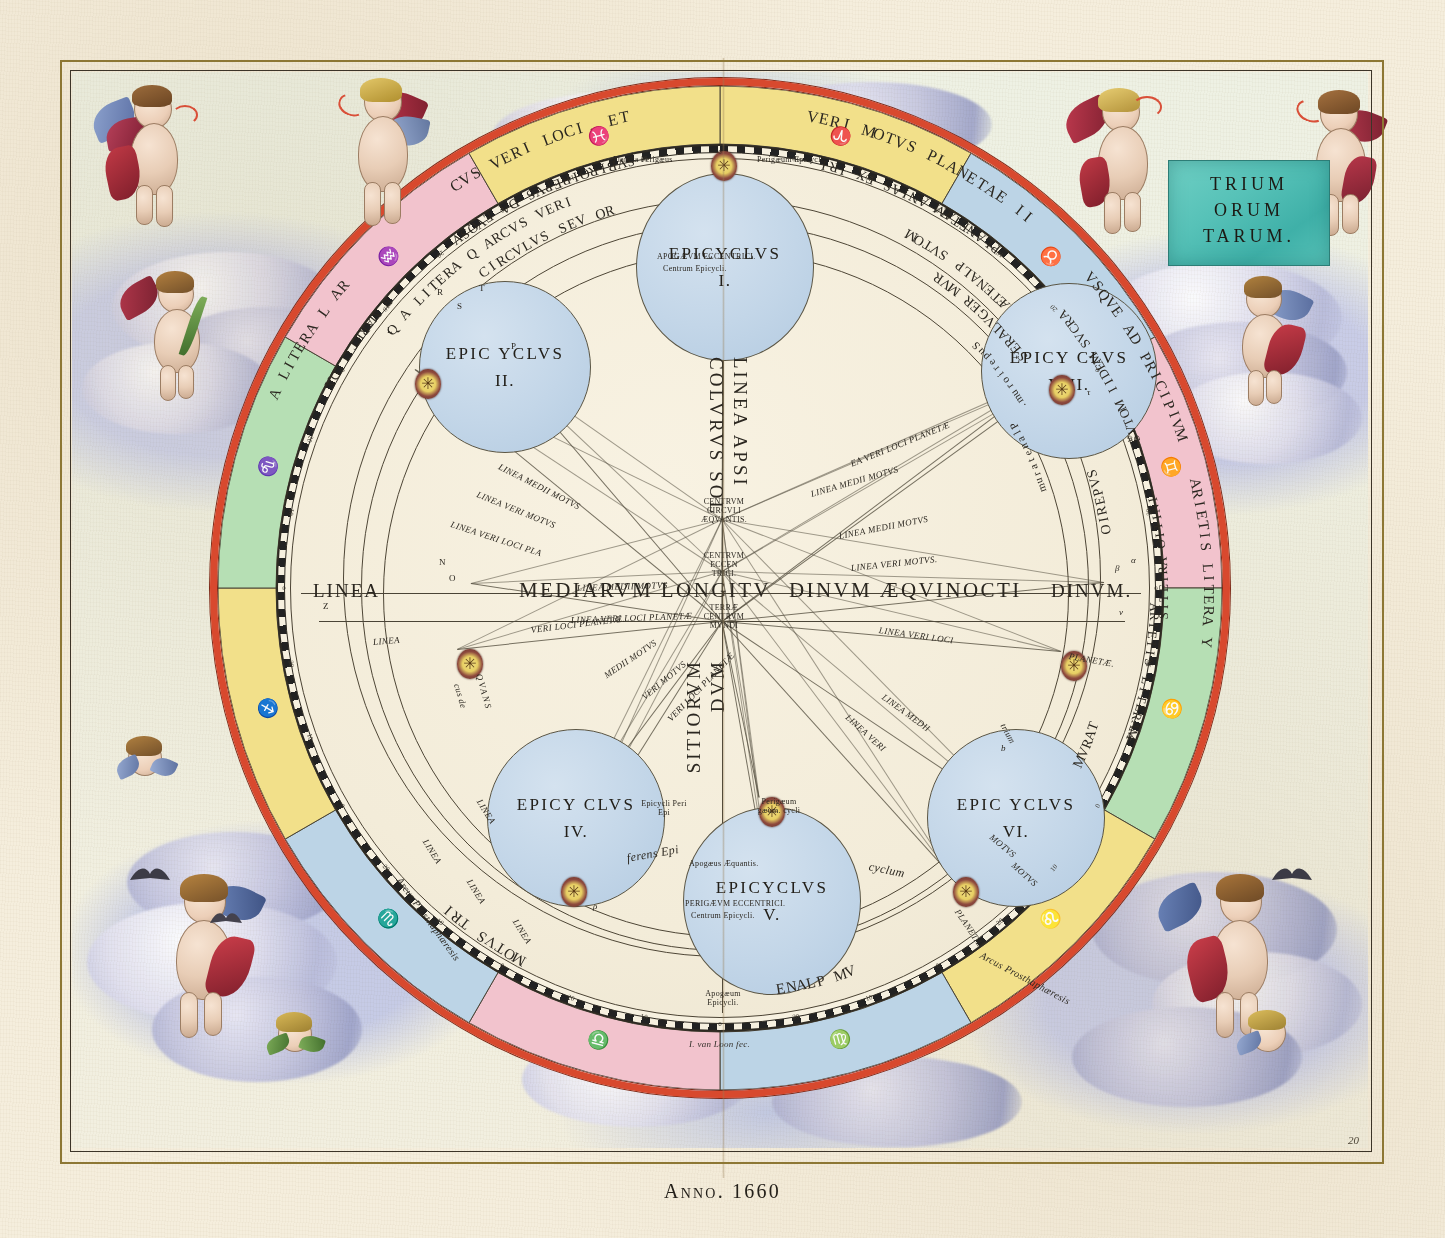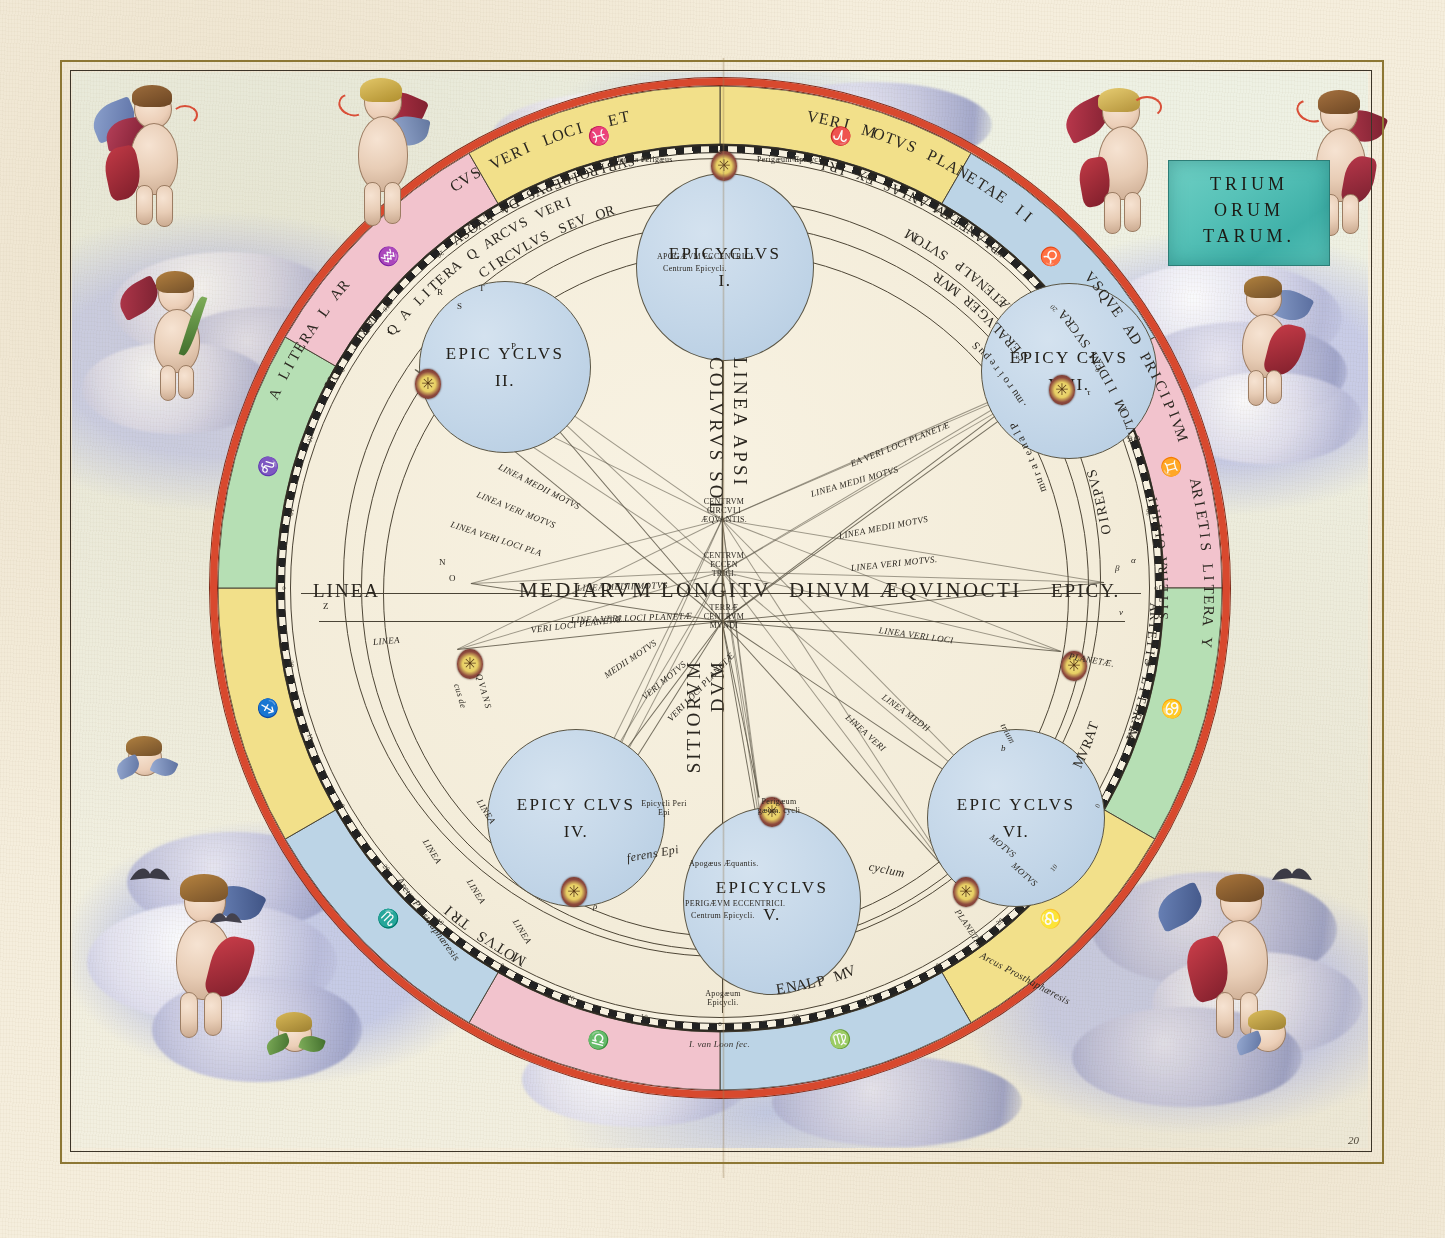--- a/index.html
+++ b/index.html
@@ -282,21 +282,21 @@
       </div>
       <div class="lbl xtiny" style="left:400px;top:444px;text-align:center;width:66px;">
         <div>TERRÆ</div>
         <div>CENTRVM</div>
         <div>MVNDI</div>
       </div>
 
       <div class="lbl lg" style="left:22px;top:421px;">LINEA</div>
       <div class="lbl xl" style="left:228px;top:419px;">MEDIARVM LONGITV</div>
       <div class="lbl xl" style="left:498px;top:419px;">DINVM ÆQVINOCTI</div>
-      <div class="lbl lg" style="left:760px;top:421px;">EPICY.</div>
+      <div class="lbl lg" style="left:760px;top:421px;">DINVM.</div>
 
       <div class="lbl lg" style="left:438px;top:198px;writing-mode:vertical-rl;letter-spacing:3px;">LINEA APSI</div>
       <div class="lbl lg" style="left:414px;top:198px;writing-mode:vertical-rl;letter-spacing:3px;">COLVRVS SOL</div>
       <div class="lbl lg" style="left:438px;top:500px;writing-mode:vertical-rl;transform:rotate(180deg);letter-spacing:3px;">DVM</div>
       <div class="lbl lg" style="left:414px;top:500px;writing-mode:vertical-rl;transform:rotate(180deg);letter-spacing:3px;">SITIORVM</div>
 
       <div class="lbl xtiny" style="left:322px;top:-4px;">Planeta Perigæus</div>
       <div class="lbl xtiny" style="left:466px;top:-4px;">Perigæum Epicycli.</div>
       <div class="lbl xtiny" style="left:366px;top:93px;">APOGÆVM ECCENTRICI.</div>
       <div class="lbl xtiny" style="left:372px;top:105px;">Centrum Epicycli.</div>
@@ -885,13 +885,14 @@
     <svg width="44" height="26" viewBox="0 0 44 26">
         <path d="M2 18 C10 4, 18 4, 22 12 C26 4, 34 4, 42 18 L22 16 Z" fill="#3c3b46"></path>
       </svg>
   </div>
 
   <div class="fold"></div>
   <div class="border-outer"></div>
   <div class="border-inner"></div>
 
   <div class="plateno">20</div>
+  <div class="anno">Anno. 1660</div>
 </div>
 
 </body></html>

